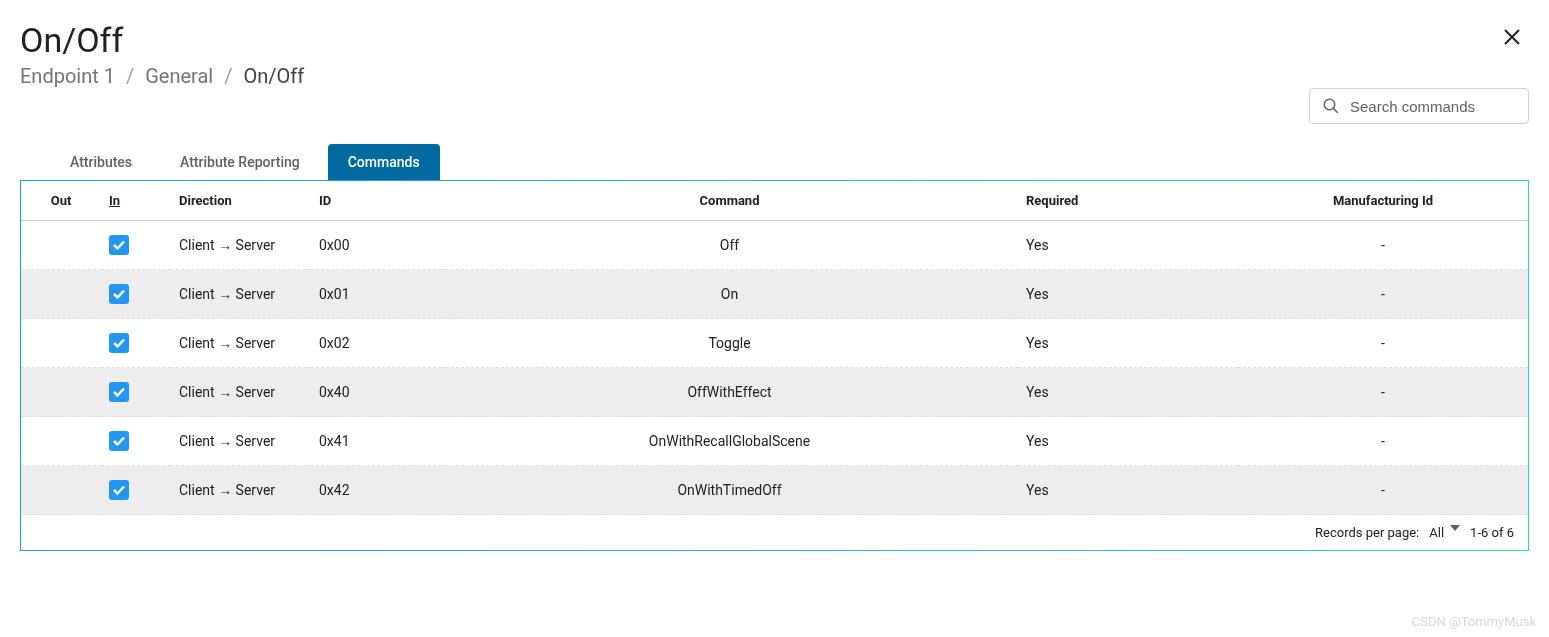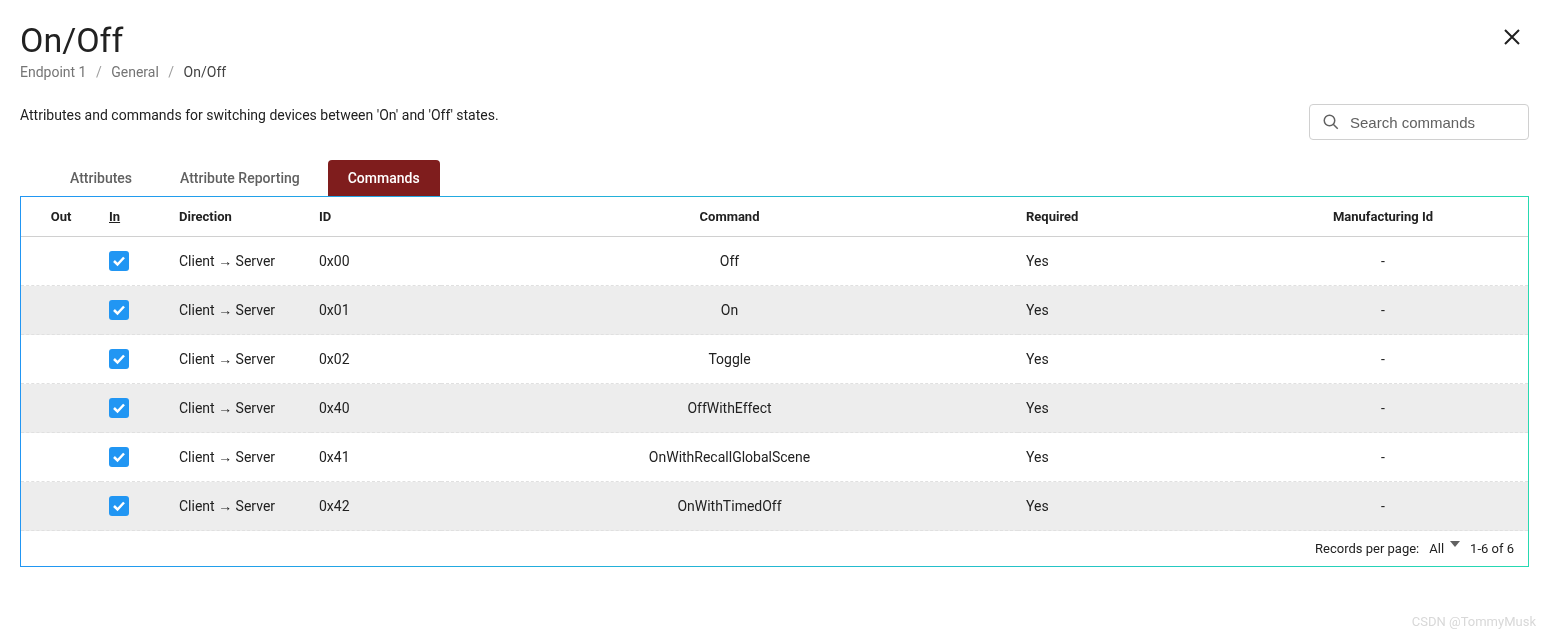--- a/index.html
+++ b/index.html
@@ -24,22 +24,21 @@
     }
     .close-btn {
       font-size: 24px;
       font-weight: 400;
       cursor: pointer;
       padding: 4px 8px;
       color: #212121;
     }
     .breadcrumb {
       color: #757575;
-      font-size: 14px;
-      margin-bottom: 24px;
+      font-size: 20px;
       text-align: right;
     }
     .breadcrumb .sep { margin: 0 6px; color: #9e9e9e; }
     .breadcrumb .last { color: #424242; }
     .desc-row {
       display: flex;
       justify-content: space-between;
       align-items: flex-start;
       margin-bottom: 20px;
     }
@@ -69,21 +68,21 @@
       margin-left: 30px;
     }
     .tab {
       padding: 10px 20px;
       color: #616161;
       font-weight: 500;
       cursor: pointer;
       border-radius: 4px 4px 0 0;
     }
     .tab.active {
-      background: #7f1d1d;
+      background: #0369a1;
       color: #fff;
     }
     .table-wrap {
       border: 1px solid;
       border-image: linear-gradient(90deg, #2196f3, #26d9b1) 1;
       border-radius: 0;
       padding-bottom: 8px;
     }
     table {
       width: 100%;
@@ -157,21 +156,20 @@
   </div>
   <div class="close-btn">
     <svg width="18" height="18" viewBox="0 0 18 18">
         <path d="M2 2 L16 16 M16 2 L2 16" stroke="#212121" stroke-width="2" fill="none"></path>
       </svg>
   </div>
 </div>
 
 <div class="desc-row">
   <div class="desc-text">
-    <div>Attributes and commands for switching devices between 'On' and 'Off' states.</div>
   </div>
   <div class="search-box">
     <svg width="18" height="18" viewBox="0 0 24 24" fill="none" stroke="#616161" stroke-width="2">
         <circle cx="10" cy="10" r="7"></circle>
         <line x1="21" y1="21" x2="15" y2="15"></line>
       </svg>
     <input class="search-input" placeholder="Search commands" style="">
   </div>
 </div>
 

